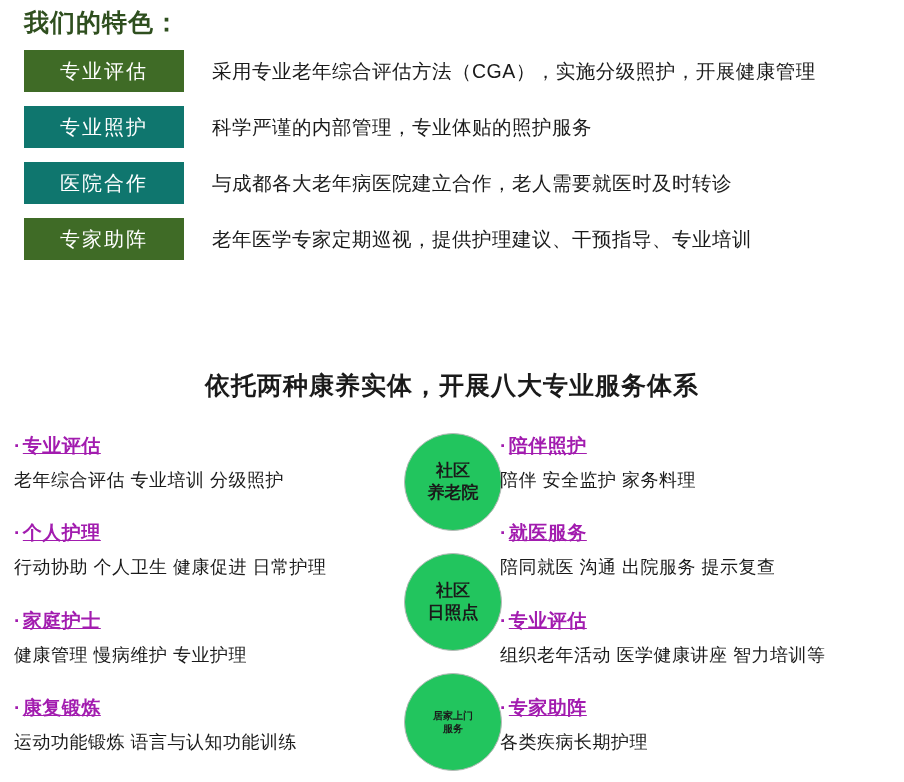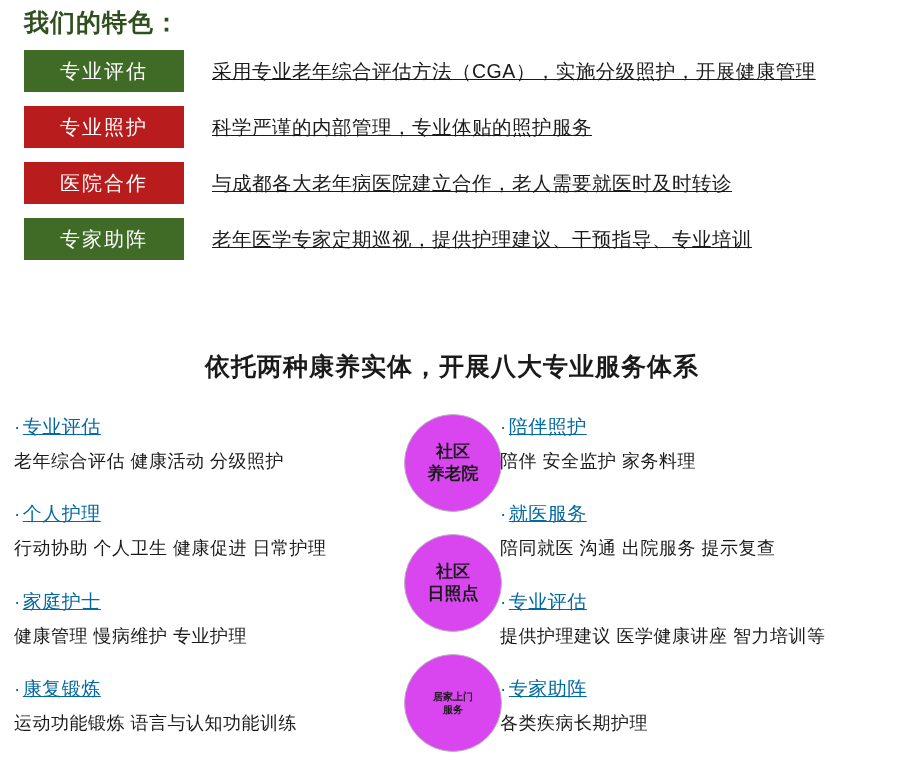--- a/index.html
+++ b/index.html
@@ -49,35 +49,34 @@
     width: 160px;
     height: 42px;
     line-height: 42px;
     text-align: center;
     color: #ffffff;
     font-size: 20px;
     letter-spacing: 2px;
     flex: 0 0 auto;
   }
   .feature-tag.green { background: #3f6b26; }
-  .feature-tag.blue  { background: #b91c1c; }
+  .feature-tag.blue  { background: #0f766e; }
   .feature-text {
     margin-left: 28px;
     font-size: 19.5px;
     color: #1a1a1a;
     letter-spacing: 0.5px;
     white-space: nowrap;
-    text-decoration: underline;
   }
 
   
   #services-section {
     position: absolute;
     left: 0;
-    top: 336px;
+    top: 355px;
     width: 848px;
     height: 427px;
     background: #ffffff;
   }
   #services-heading {
     position: absolute;
     left: 0;
     top: 14px;
     width: 904px;
     text-align: center;
@@ -91,22 +90,22 @@
     position: absolute;
     top: 78px;
     width: 370px;
   }
   #service-col-left  { left: 14px; }
   #service-col-right { left: 500px; }
 
   .service-item { margin-bottom: 28px; }
   .service-name {
     font-size: 19px;
-    font-weight: normal;
-    color: #0369a1;
+    font-weight: bold;
+    color: #a21caf;
     text-decoration: underline;
     letter-spacing: 0.5px;
     margin-bottom: 10px;
   }
   .service-name .bullet {
     text-decoration: none;
     display: inline-block;
     margin-right: 2px;
   }
   .service-desc {
@@ -126,21 +125,21 @@
   .entity-circle {
     width: 96px;
     height: 96px;
     border: 1.5px solid #b8b8b8;
     border-radius: 50%;
     display: flex;
     flex-direction: column;
     align-items: center;
     justify-content: center;
     margin: 0 auto 22px auto;
-    background: #d946ef;
+    background: #22c55e;
   }
   .entity-circle div {
     font-size: 17px;
     font-weight: bold;
     color: #1a1a1a;
     line-height: 1.3;
     text-align: center;
   }
   .entity-circle.small-text div { font-size: 10px; }
 </style>
@@ -177,21 +176,21 @@
 </div>
 
 <div id="services-section">
 
   <div id="services-heading">依托两种康养实体，开展八大专业服务体系</div>
 
   <div id="service-col-left" class="service-col">
 
     <div class="service-item">
       <div class="service-name"><span class="bullet">·</span><span>专业评估</span></div>
-      <div class="service-desc">老年综合评估 健康活动 分级照护</div>
+      <div class="service-desc">老年综合评估 专业培训 分级照护</div>
     </div>
 
     <div class="service-item">
       <div class="service-name"><span class="bullet">·</span><span>个人护理</span></div>
       <div class="service-desc">行动协助 个人卫生 健康促进 日常护理</div>
     </div>
 
     <div class="service-item">
       <div class="service-name"><span class="bullet">·</span><span>家庭护士</span></div>
       <div class="service-desc">健康管理 慢病维护 专业护理</div>
@@ -230,21 +229,21 @@
       <div class="service-desc">陪伴 安全监护 家务料理</div>
     </div>
 
     <div class="service-item">
       <div class="service-name"><span class="bullet">·</span><span>就医服务</span></div>
       <div class="service-desc">陪同就医 沟通 出院服务 提示复查</div>
     </div>
 
     <div class="service-item">
       <div class="service-name"><span class="bullet">·</span><span>专业评估</span></div>
-      <div class="service-desc">提供护理建议 医学健康讲座 智力培训等</div>
+      <div class="service-desc">组织老年活动 医学健康讲座 智力培训等</div>
     </div>
 
     <div class="service-item">
       <div class="service-name"><span class="bullet">·</span><span>专家助阵</span></div>
       <div class="service-desc">各类疾病长期护理</div>
     </div>
 
   </div>
 
 </div>

